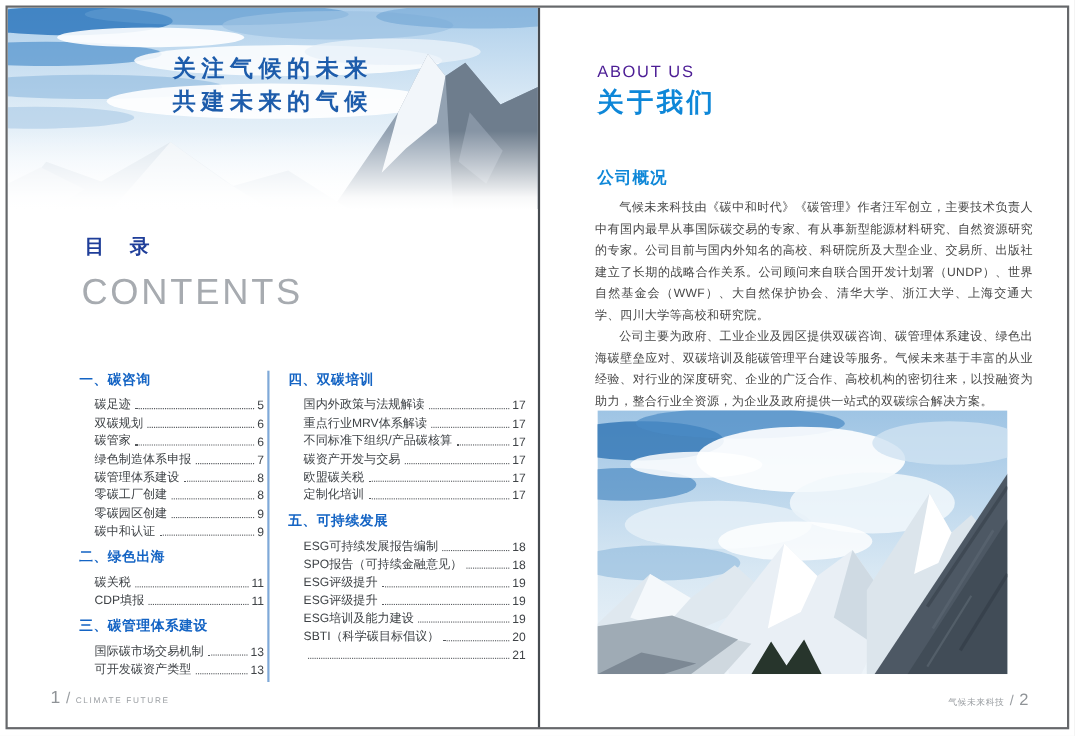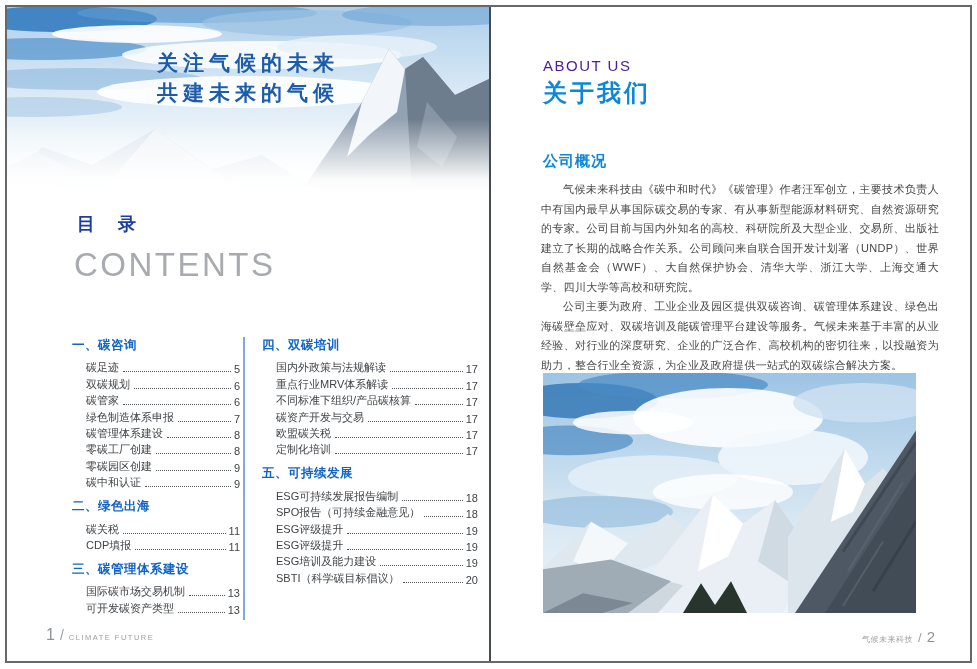--- a/index.html
+++ b/index.html
@@ -277,20 +277,25 @@
         </div>
         <div class="toc-item">
           <span class="toc-label">ESG培训及能力建设</span>
           <span class="toc-dots"></span>
           <span class="toc-page">19</span>
         </div>
         <div class="toc-item">
           <span class="toc-label">SBTI（科学碳目标倡议）</span>
           <span class="toc-dots"></span>
           <span class="toc-page">20</span>
+        </div>
+        <div class="toc-item">
+          <span class="toc-label"></span>
+          <span class="toc-dots"></span>
+          <span class="toc-page">21</span>
         </div>
       </div>
 
     <div class="footer-left">
       <span class="pg">1</span>
       <span class="slash">/</span>
       <span class="brand">CLIMATE FUTURE</span>
     </div>
   </div>
 

